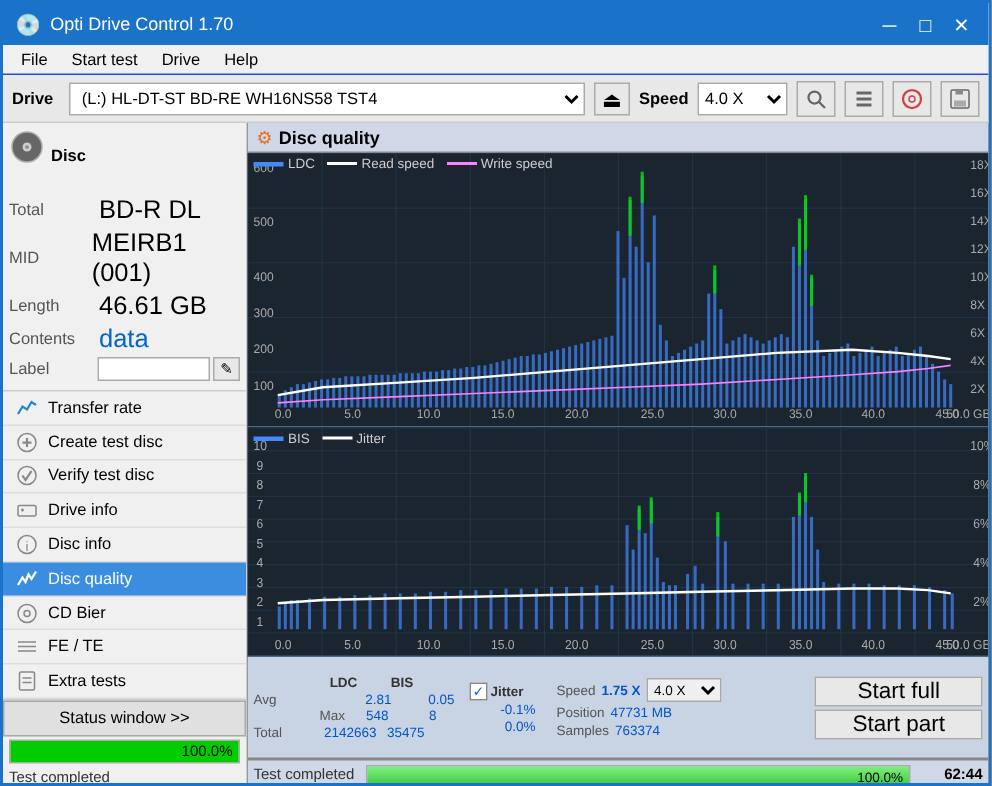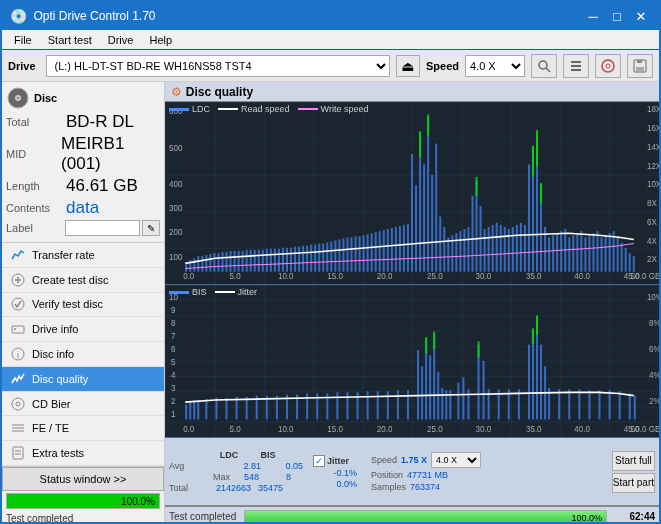--- a/index.html
+++ b/index.html
@@ -126,23 +126,23 @@
       flex-direction: column;
     }
 
     
     .disc-section {
       padding: 4px;
       border-bottom: 1px solid #ccc;
     }
     .disc-header {
       display: flex;
-      align-items: center;
+      align-items: flex-end;
       gap: 4px;
-      margin-bottom: 2px;
+      margin-bottom: 20px;
     }
     .disc-icon {
       width: 24px;
       height: 24px;
     }
     .disc-title {
       font-size: 11px;
       font-weight: bold;
     }
     .disc-field {
@@ -304,25 +304,25 @@
 
     
     .action-btns {
       display: flex;
       flex-direction: column;
       gap: 2px;
       margin-left: auto;
     }
     .action-btn {
       height: 20px;
-      padding: 0 0;
+      padding: 0 24px;
       border: 1px solid #aaa;
       background: #e8e8e8;
       cursor: pointer;
-      font-size: 10px;
+      font-size: 15px;
       white-space: nowrap;
     }
 
     
     .bottom-bar {
       background: #d0d8e8;
       height: 20px;
       display: flex;
       align-items: center;
       padding: 0 4px;

